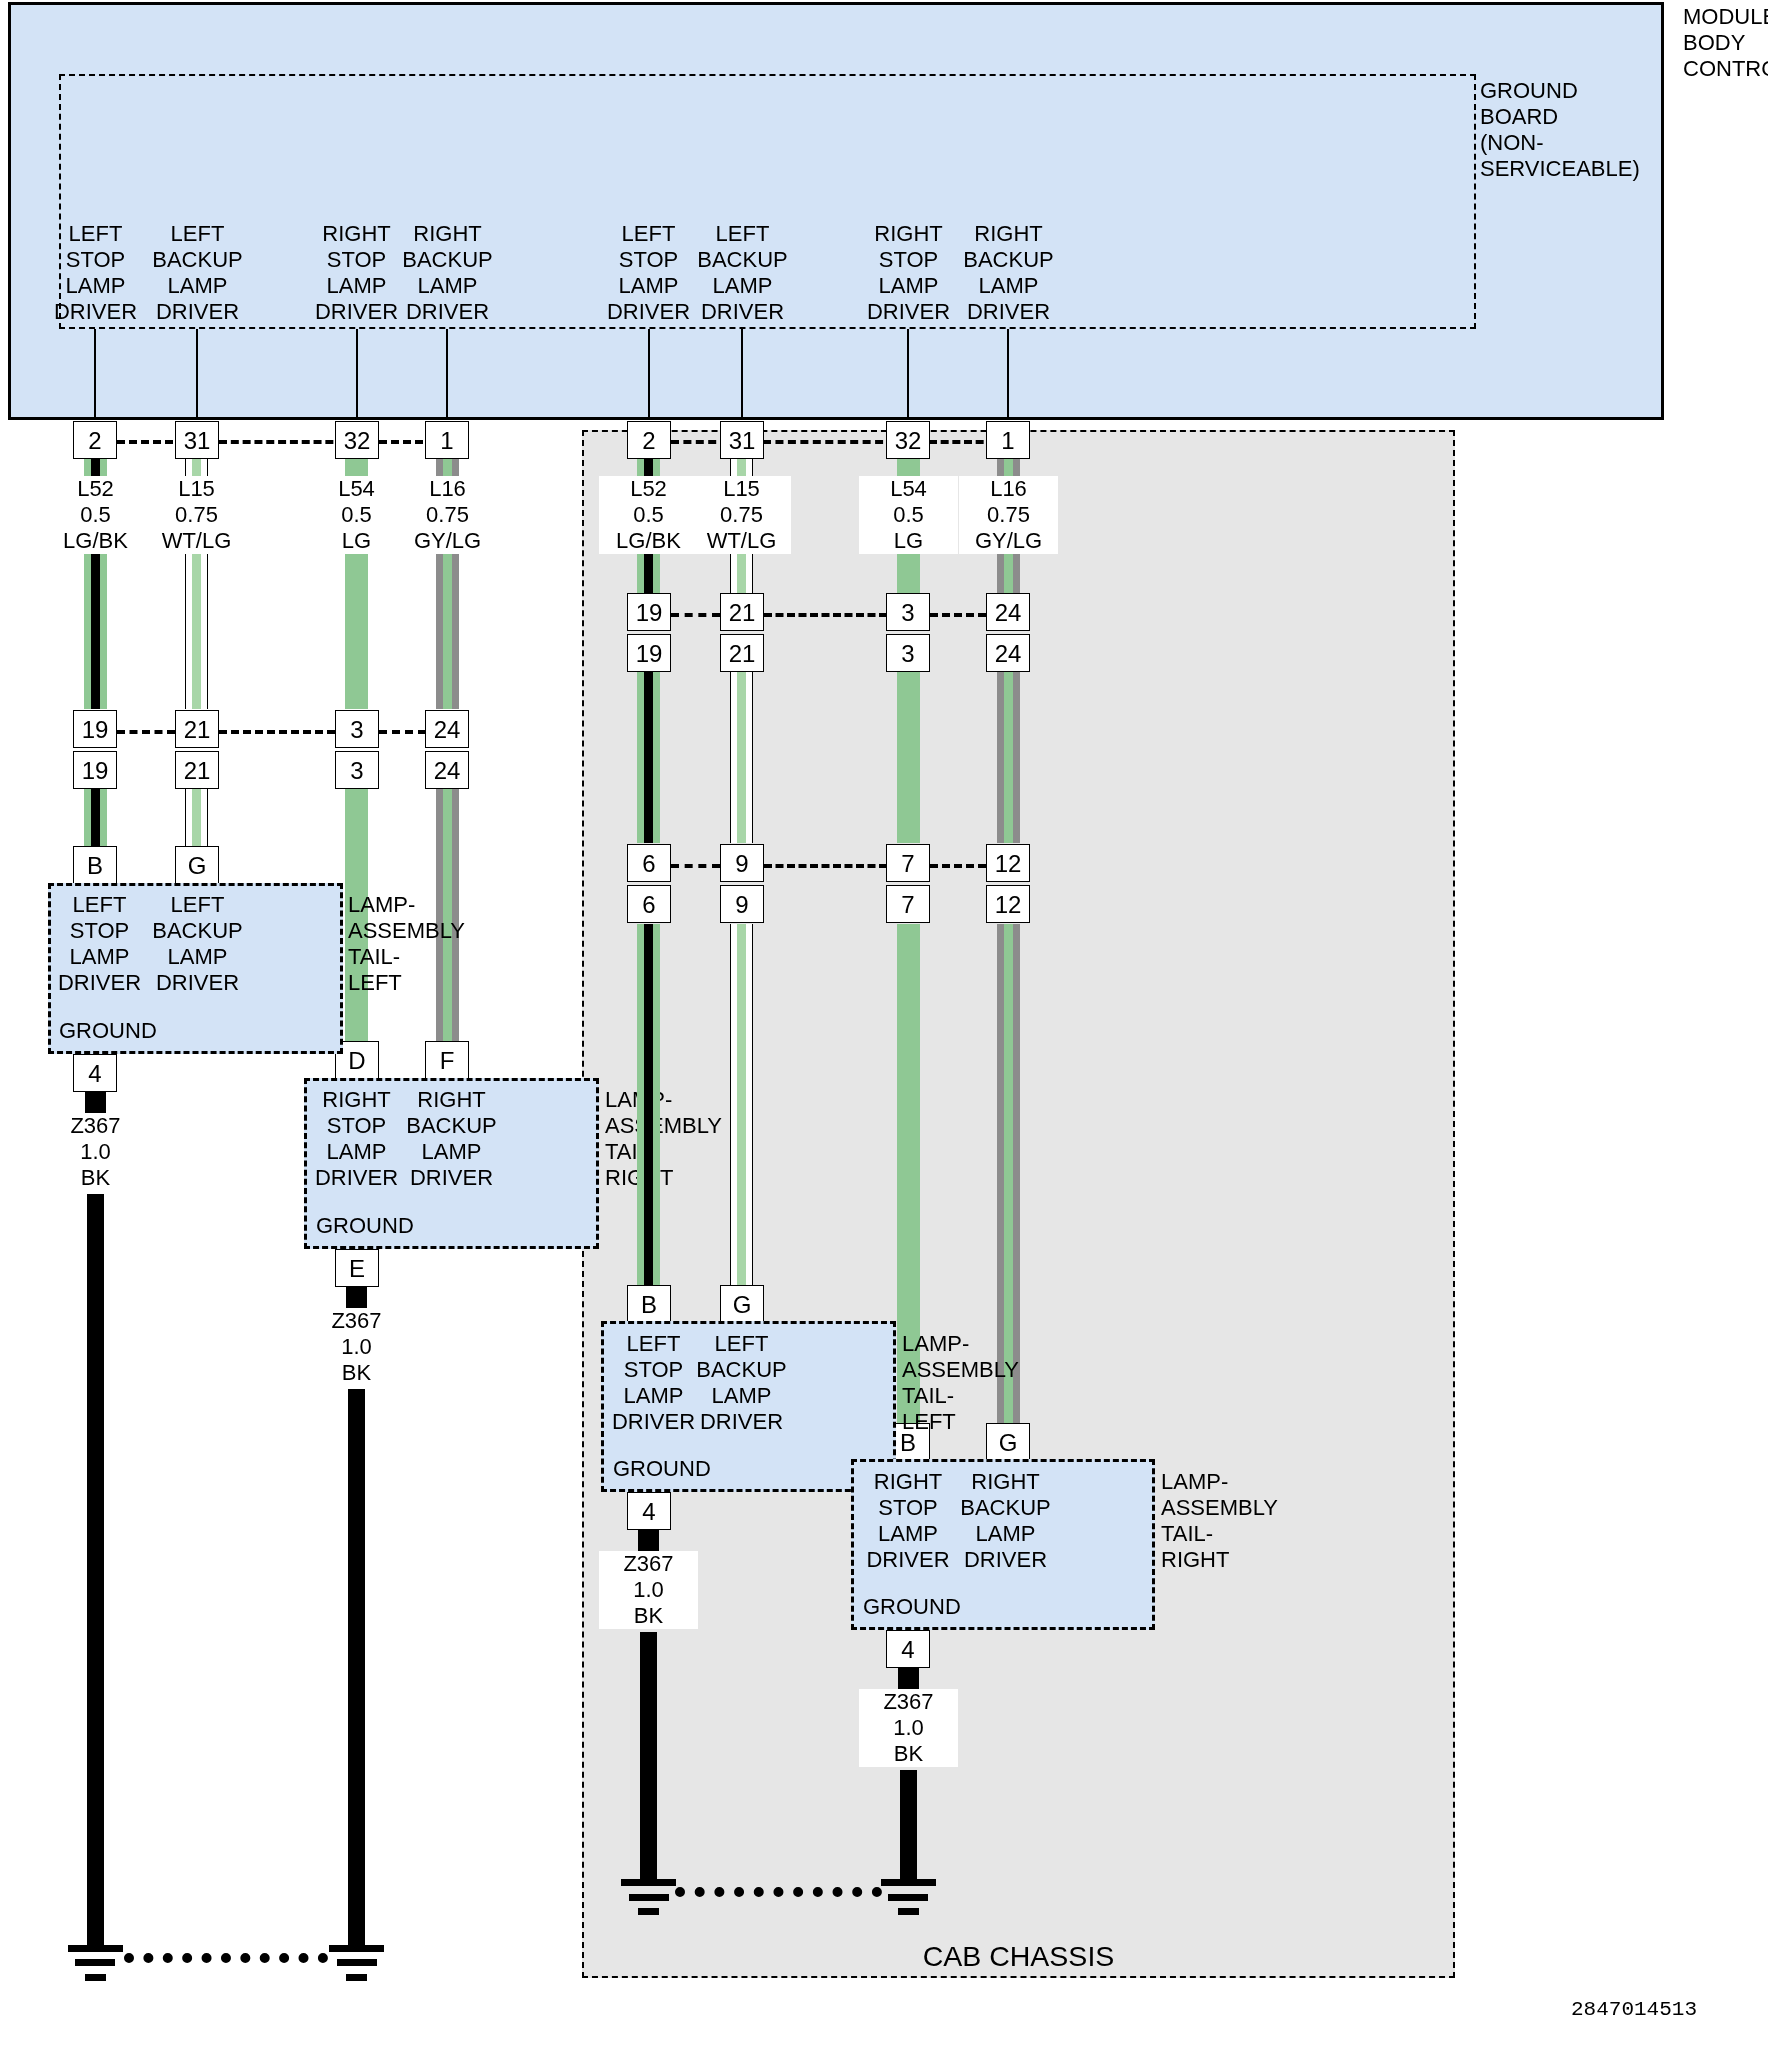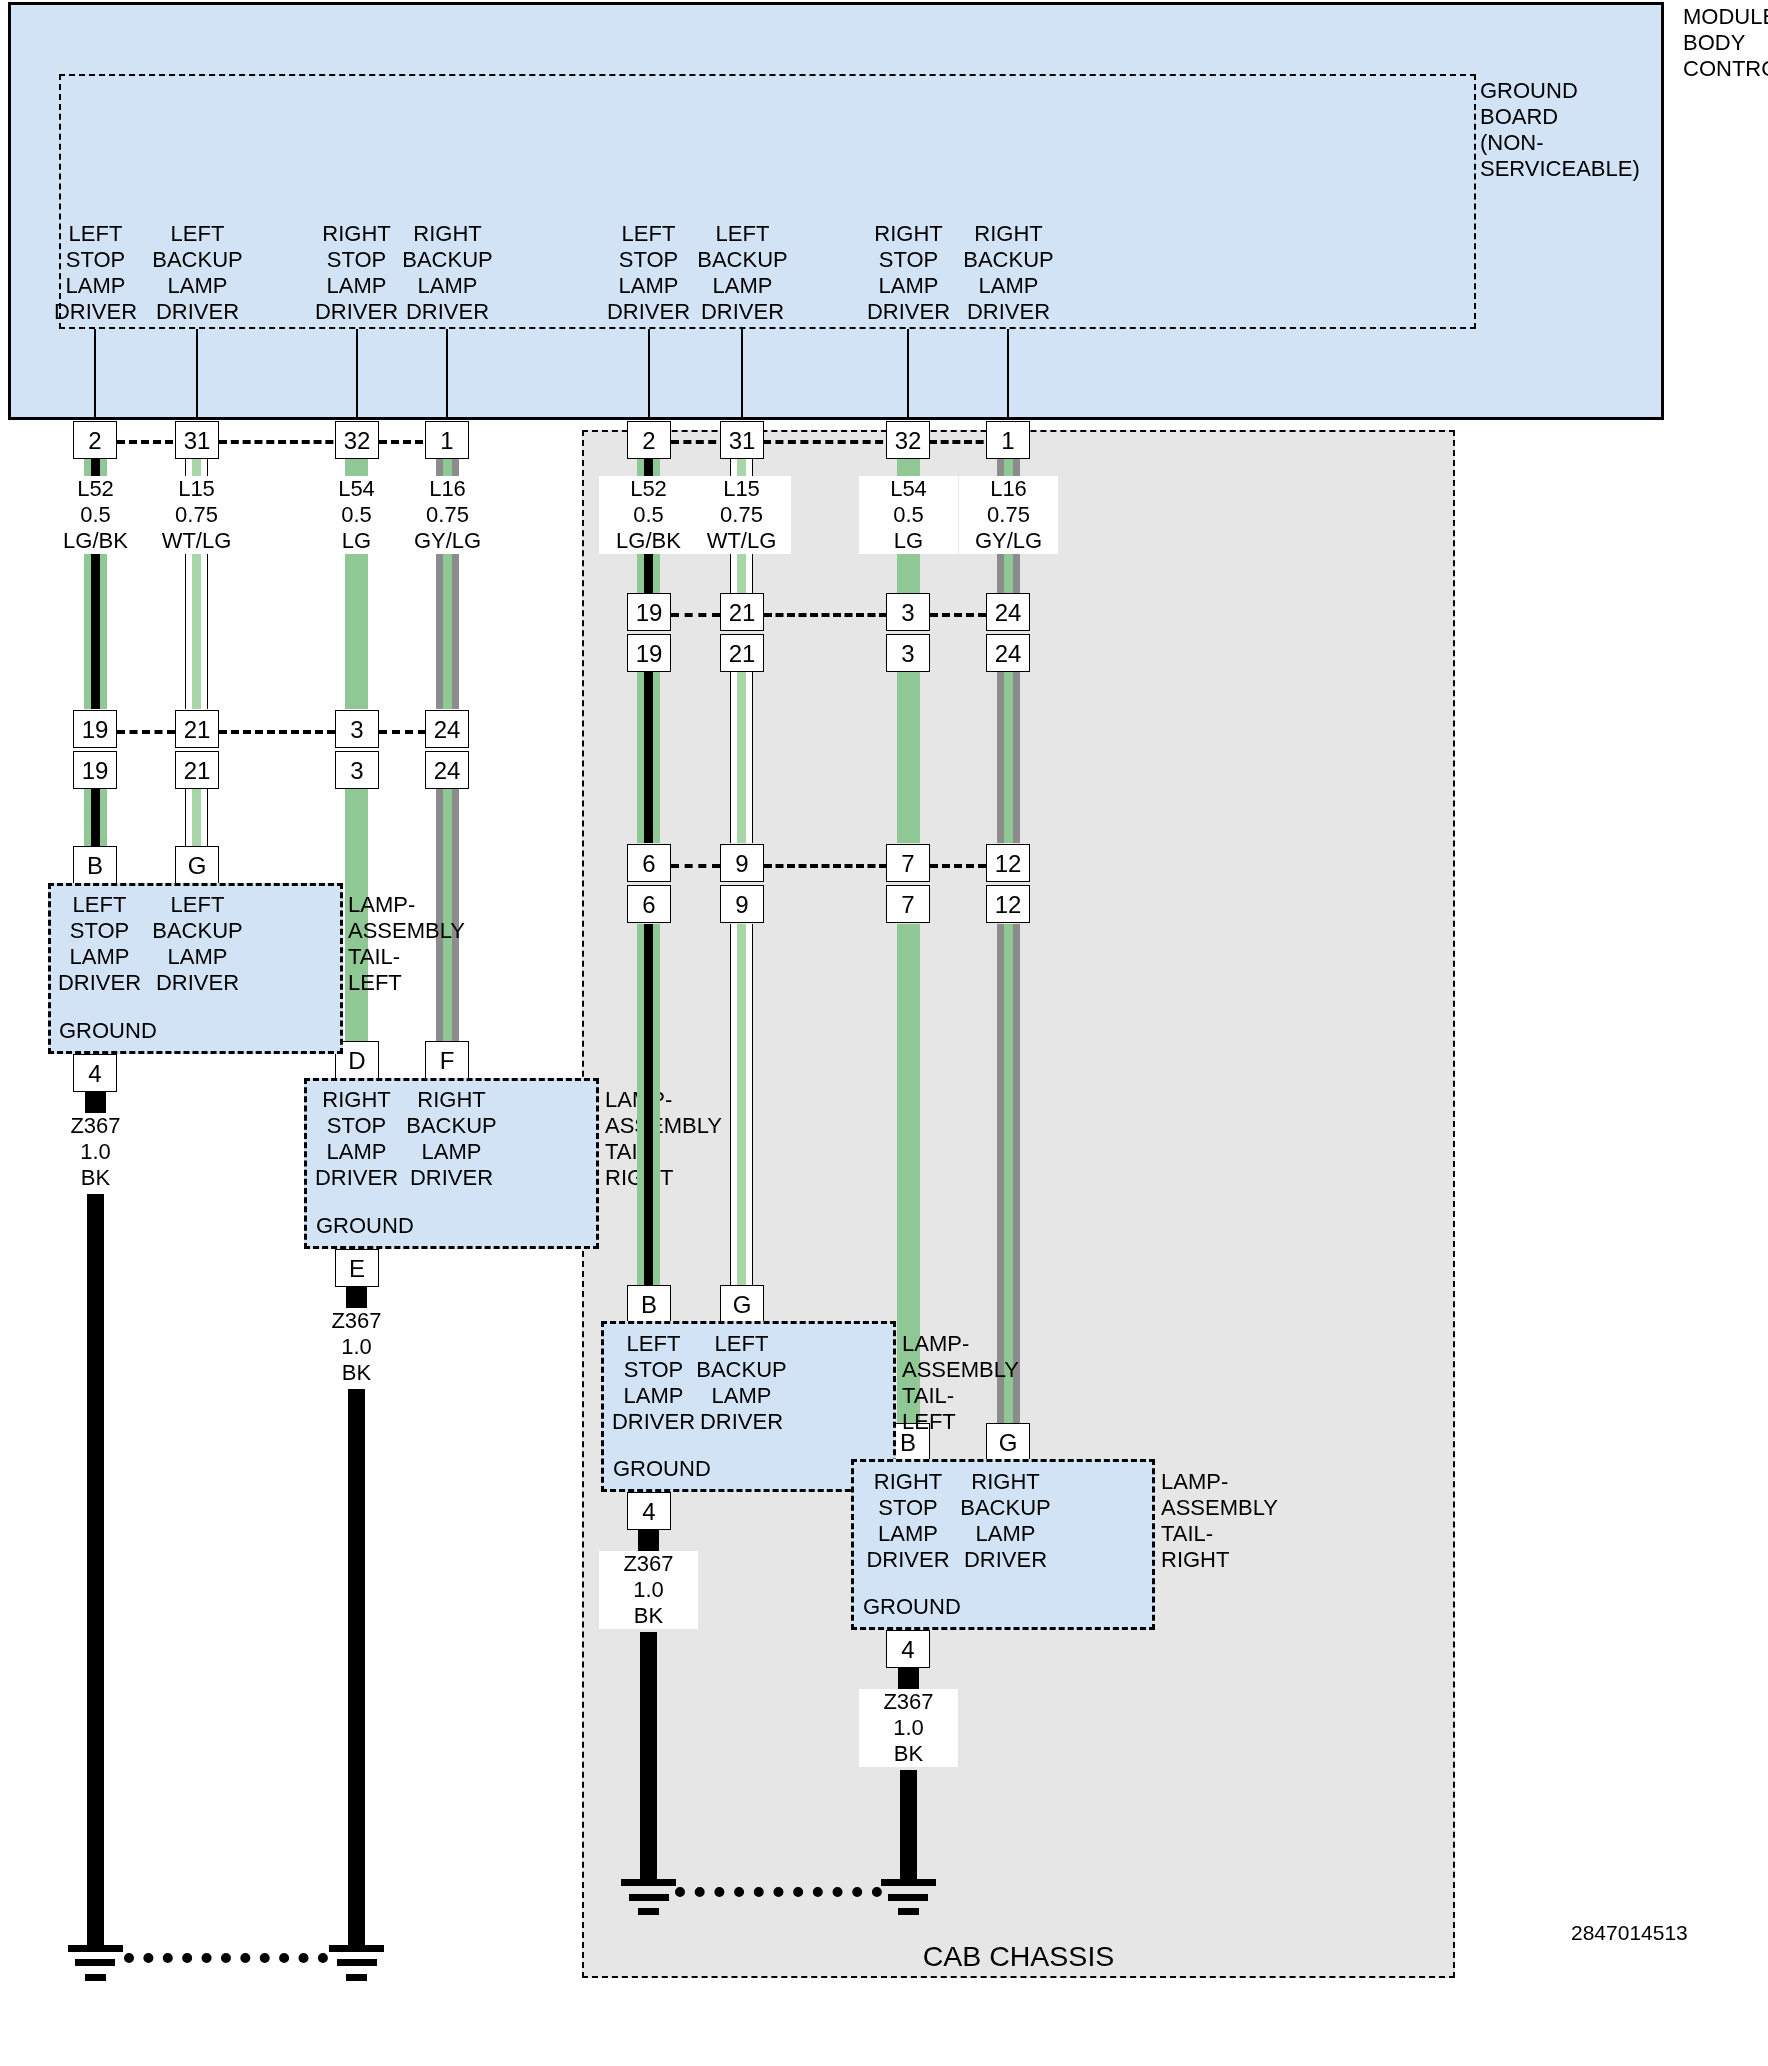--- a/index.html
+++ b/index.html
@@ -443,16 +443,16 @@
     <div>1.0</div>
     <div>BK</div>
   </div>
   <div class="abs blackwire" style="left:900px;top:1770px;height:109px;"></div>
   <div class="abs gnd-b1" style="left:881px;top:1879px;"></div>
   <div class="abs gnd-b2" style="left:888px;top:1894px;"></div>
   <div class="abs gnd-b3" style="left:898px;top:1908px;"></div>
 
   <div class="abs" style="left:675px;top:1887px;width:207px;height:0;border-top:10.5px dotted #000;"></div>
 
-  <div class="abs docnum" style="left:1571px;top:1921px;">2847014513</div>
+  <div class="abs docnum" style="left:1571px;top:1998px;font-family:Liberation Mono, monospace;">2847014513</div>
 
 </div>
 
 
 </body></html>

